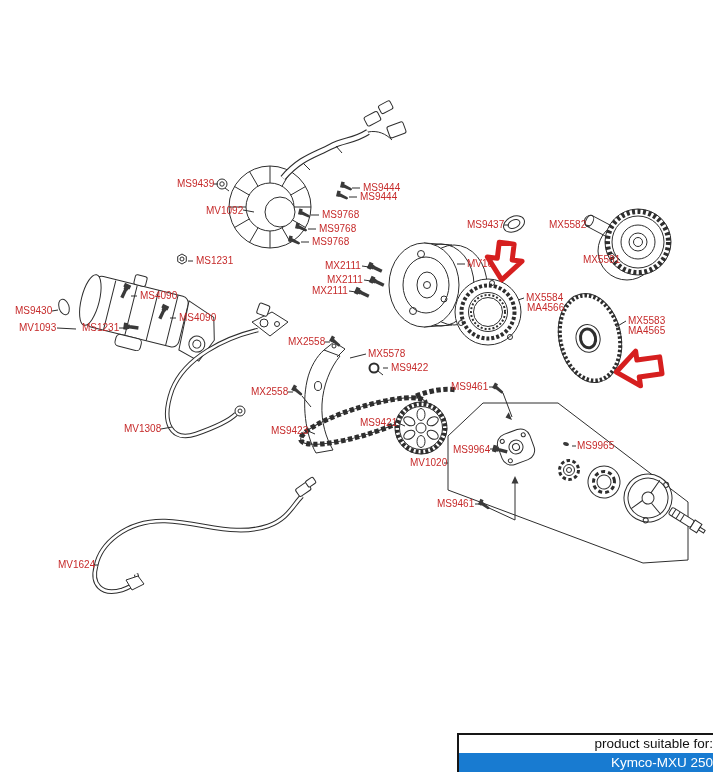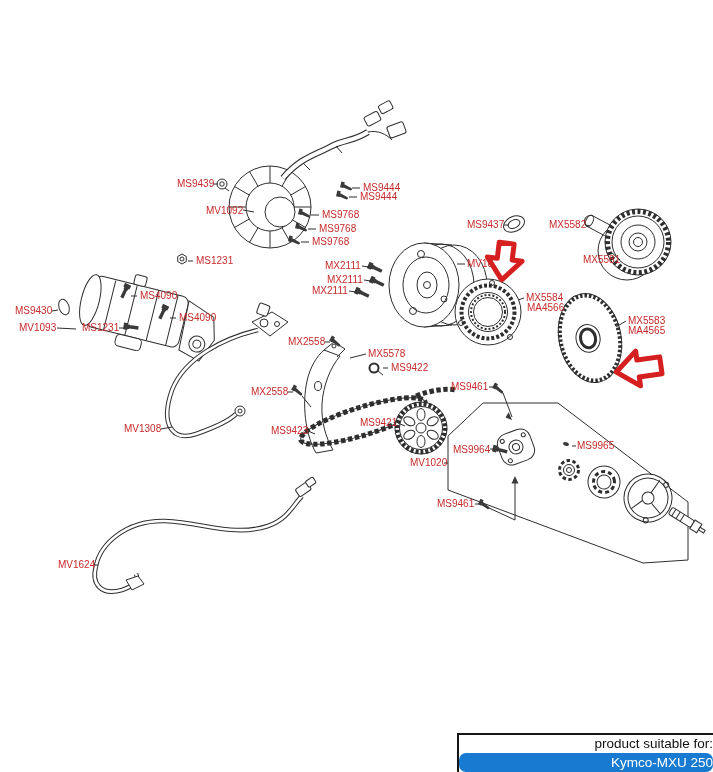--- a/index.html
+++ b/index.html
@@ -14,21 +14,21 @@
   .cabw{stroke:#fff;stroke-width:2.6;fill:none;}
   .dark{fill:#3a3a3a;stroke:none;}
   .teeth{fill:none;stroke:#2e2e2e;}
   .lbl{font:10px "Liberation Sans",sans-serif;fill:#c62b2b;}
   .redarrow{fill:#fff;stroke:#d61f1f;stroke-width:5;stroke-linejoin:round;}
   .footer{position:absolute;left:457px;top:733px;width:256px;height:39px;
           border-top:2px solid #161616;border-left:2px solid #161616;
           box-sizing:border-box;background:#fff;}
   .footer-title{height:18px;line-height:18px;padding-left:4px;font-size:13.5px;color:#111;}
   .footer-model{height:19px;line-height:19px;padding-left:3px;font-size:13.5px;
-                background:#187bd1;color:#fff;border-radius:7px;}
+                background:#187bd1;color:#fff;}
 </style>
 </head>
 <body>
 
 <div id="stage">
 <svg id="art" width="713" height="772" viewBox="0 0 713 772" xmlns="http://www.w3.org/2000/svg">
 
   <defs>
     <g id="sym-screw">
       <path class="dark" d="M-6.5,-3 l3.4,-0.7 1.2,5.8 -3.4,0.7 z M-2.6,-1.7 L5.6,-1.3 6.6,0 5.6,1.3 -2.2,1.6 z"></path>

